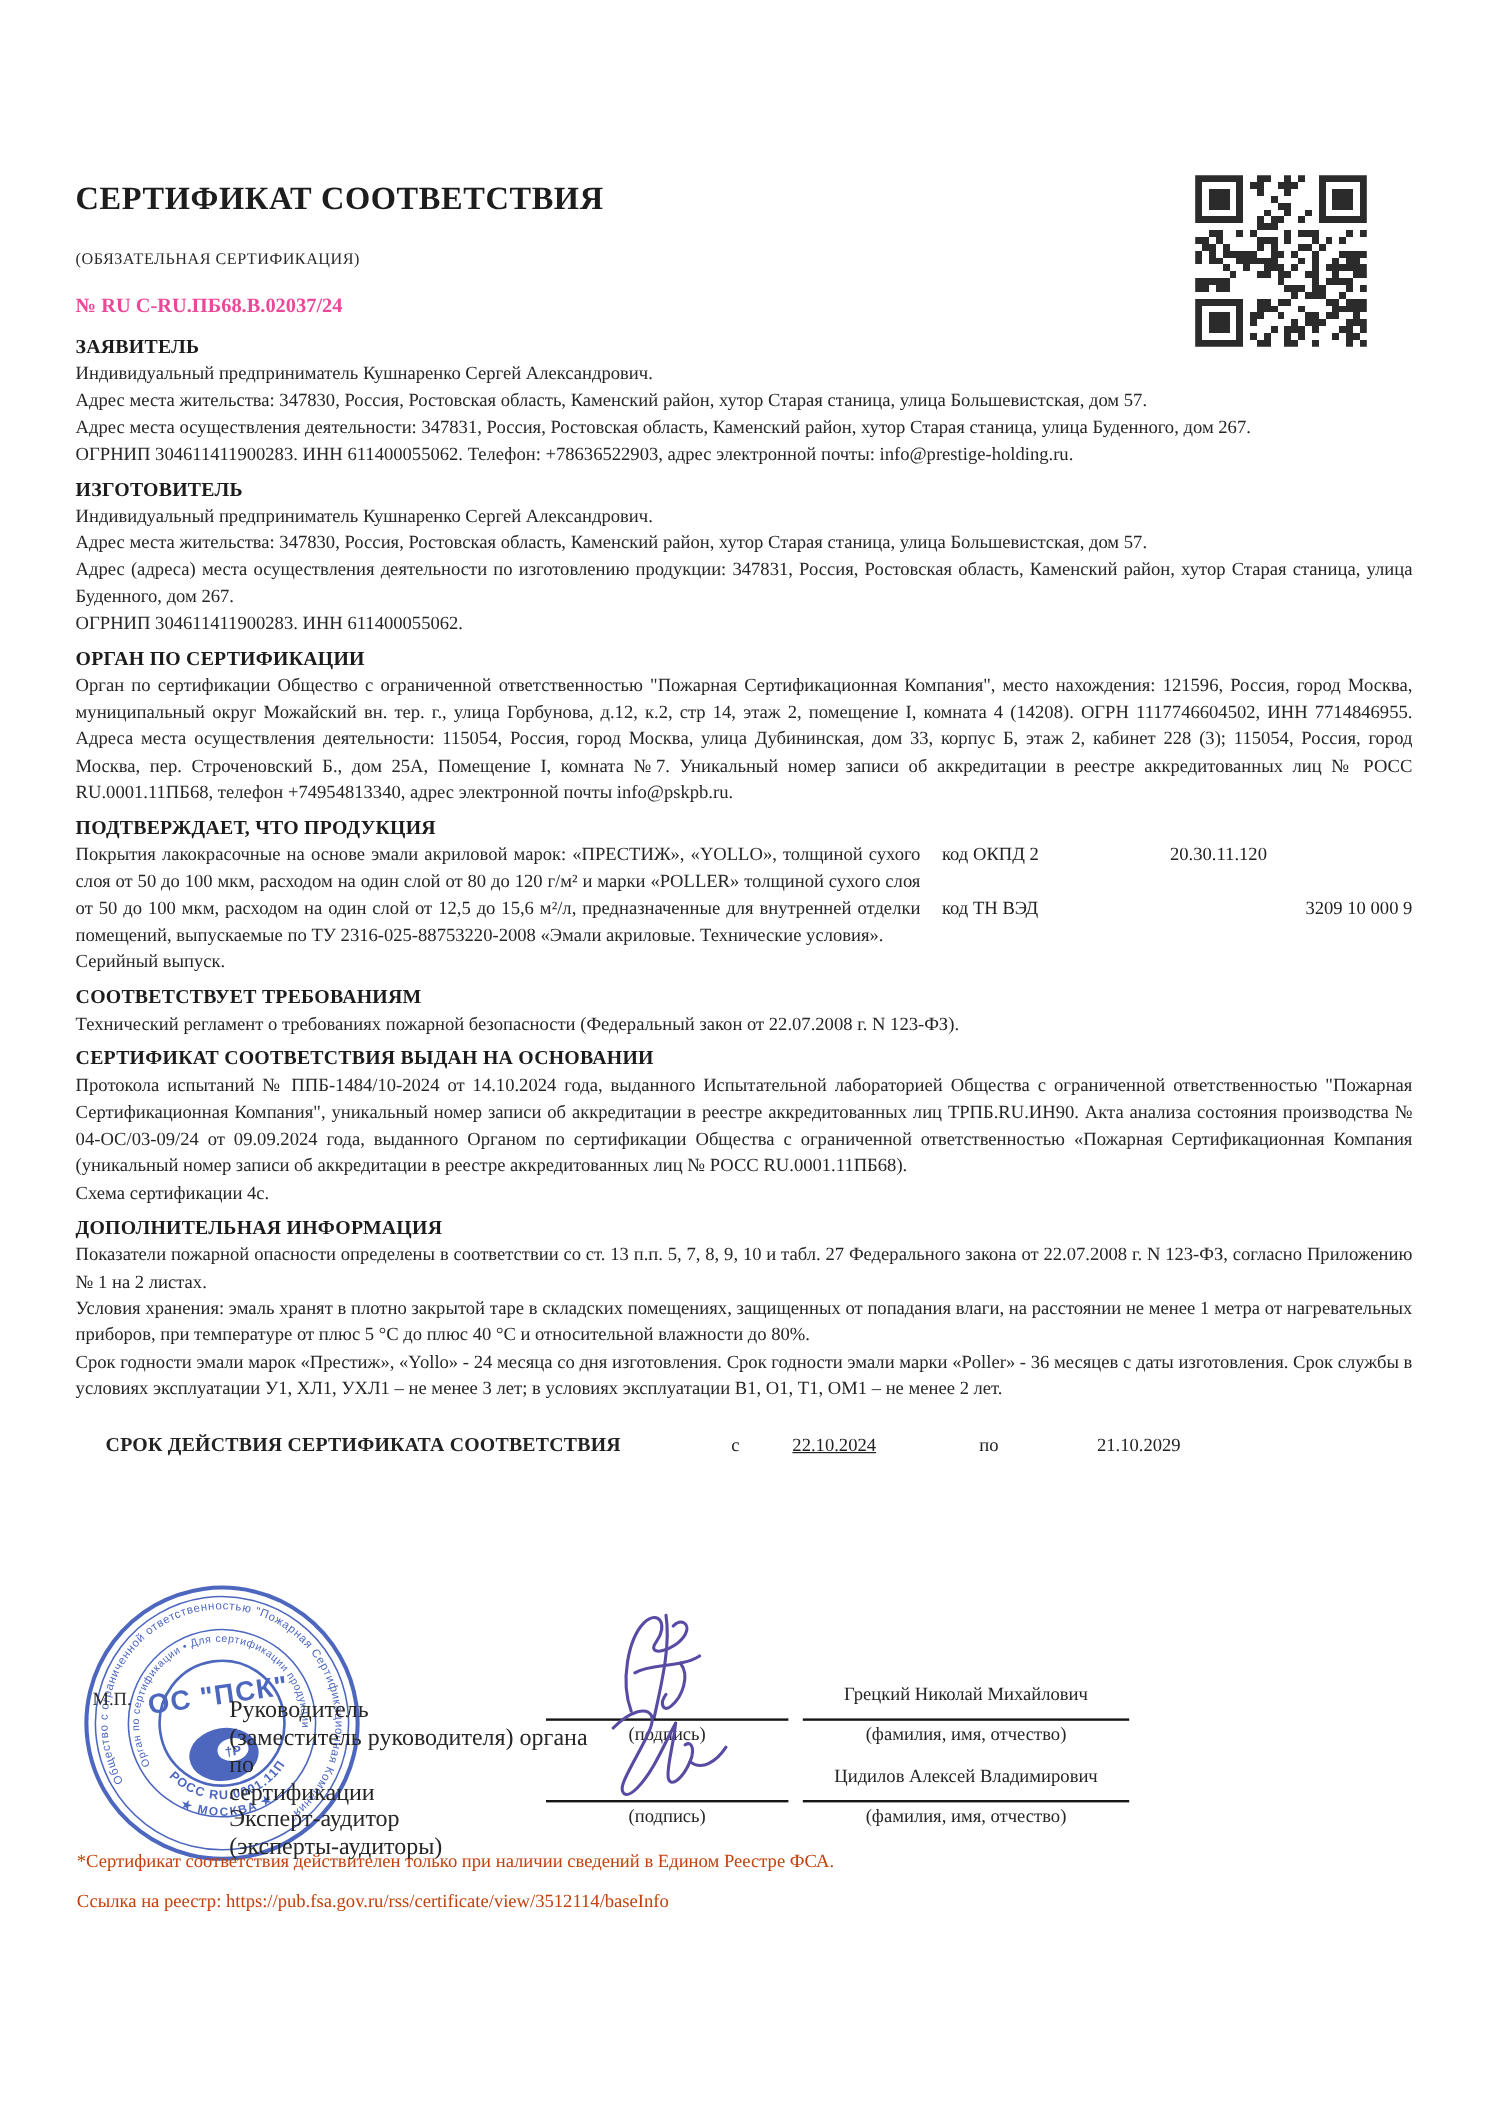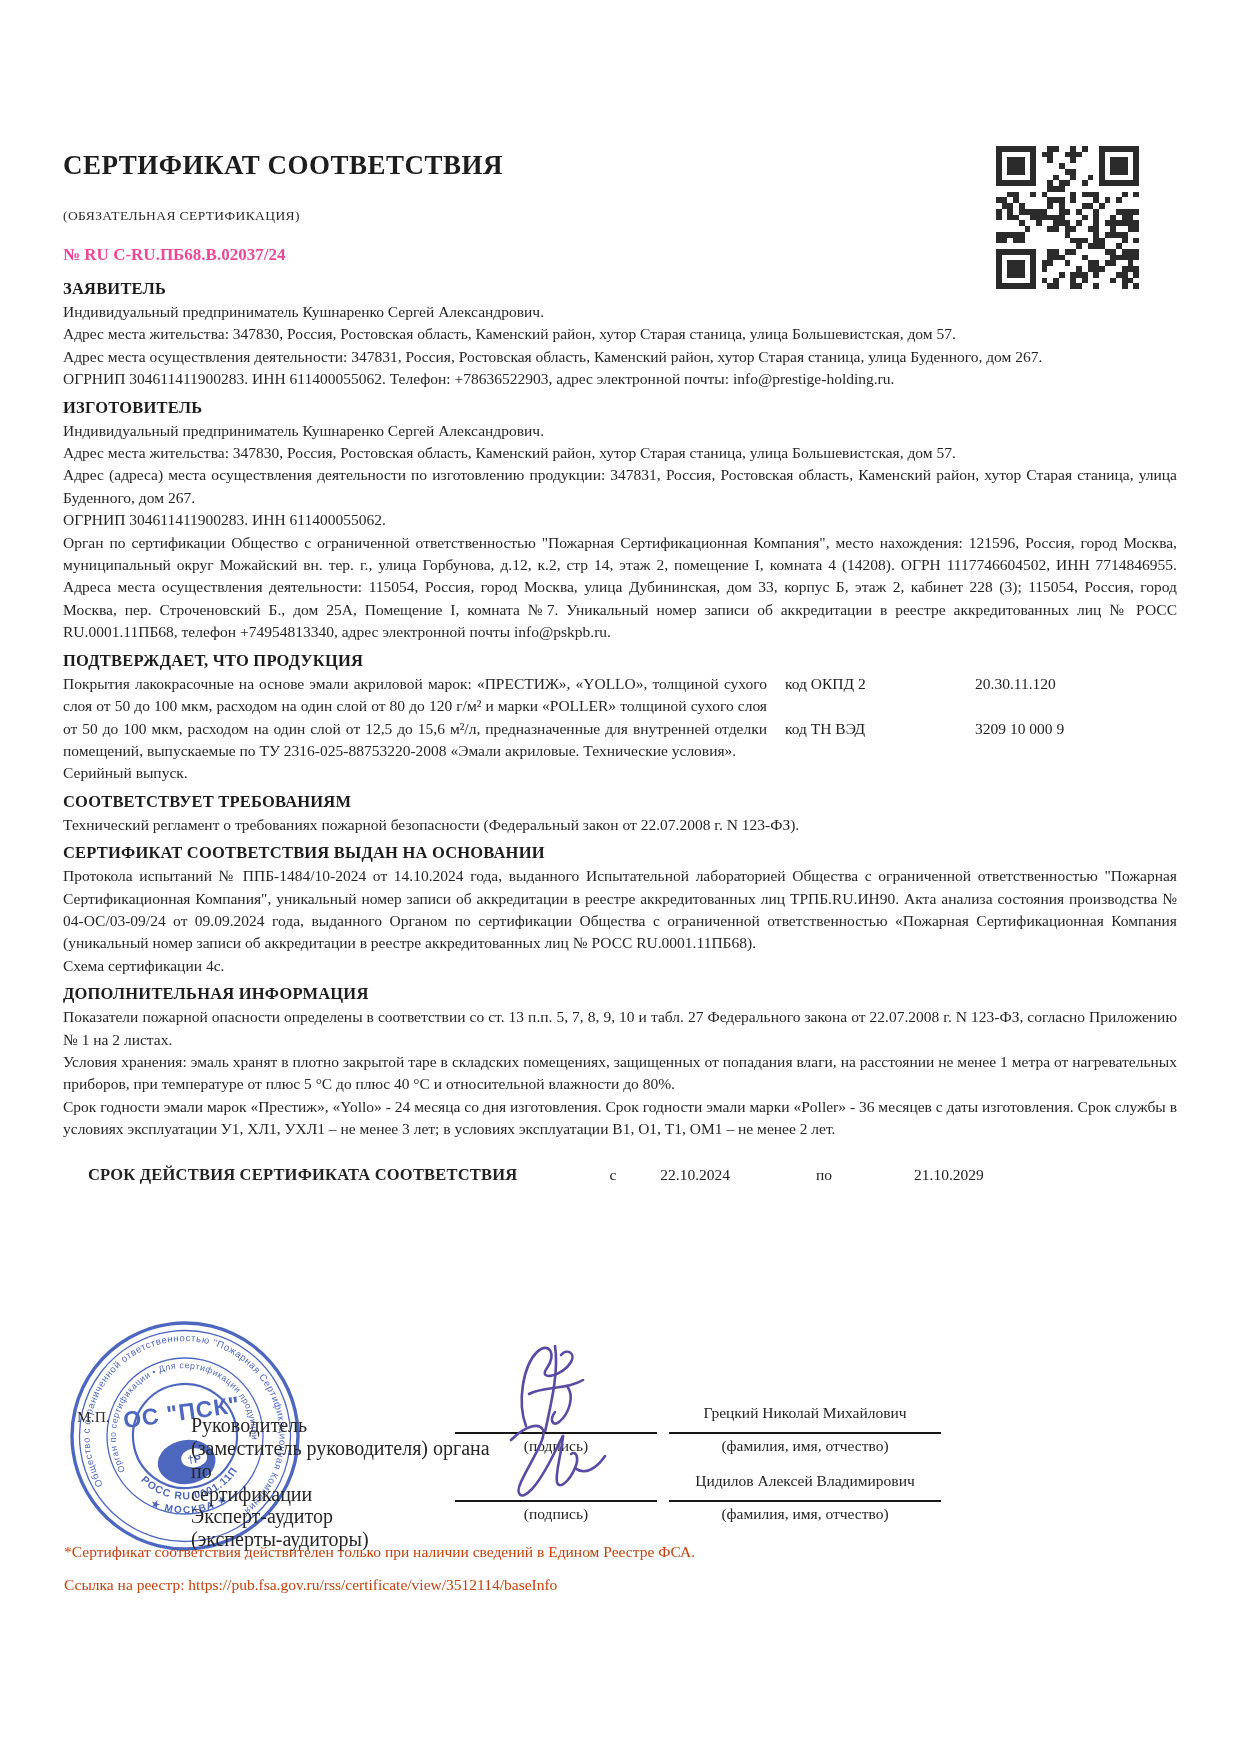--- a/index.html
+++ b/index.html
@@ -9,27 +9,27 @@
   .title-block{margin-top:150px;text-align:left;}
   .doc-title{font-size:27px;font-weight:bold;letter-spacing:.5px;color:#1d1d1d;}
   .doc-subtitle{margin-top:27px;font-size:13.5px;letter-spacing:.4px;color:#2a2a2a;}
   .doc-number{margin-top:21px;font-size:17px;font-weight:bold;color:#ec4899;}
   .sec-h{font-size:16.5px;font-weight:bold;margin:7px 0 2px 0;letter-spacing:.2px;color:#1c1c1c;font-family:Liberation Serif, serif;}
   .para{margin:0;font-size:15.5px;line-height:22.4px;text-align:justify;color:#262626;}
   .product-flex{display:flex;align-items:flex-start;}
   .product-left{width:704px;flex:0 0 704px;}
   .codes{flex:1;padding-left:18px;}
   .code-row{display:flex;font-size:15.5px;line-height:22.4px;}
-  .code-row + .code-row{margin-top:23px;}
+  .code-row + .code-row{margin-top:23px;justify-content:space-between;}
   .code-label{width:148px;}
   .code-value{padding-left:42px;}
   .validity{display:flex;align-items:baseline;margin-top:24px;font-size:15.5px;}
   .validity .v-head{font-size:16.5px;font-weight:bold;padding-left:25px;letter-spacing:.2px;}
   .validity .v-from-label{margin-left:92px;}
-  .validity .v-from{margin-left:44px;}
+  .validity .v-from{margin-left:44px;text-decoration:underline;}
   .validity .v-to-label{margin-left:86px;}
   .validity .v-to{margin-left:82px;}
   .sigblock{position:absolute;left:63px;top:1340px;width:1114px;height:414px;}
   .stamp-svg{position:absolute;left:2px;top:-24px;width:240px;height:240px;opacity:.85;}
   .mp-mark{position:absolute;left:14px;top:68px;font-size:15.5px;color:#2c2c2c;}
   .role{position:absolute;text-align:left;font-size:20px;line-height:23px;color:#262626;margin-top:48px;}
   .role-head{left:128px;top:26px;width:314px;}
   .role-expert{left:128px;top:117px;width:314px;}
   .sig-line{position:absolute;border-top:2.2px solid #161616;height:0;}
   .line-sign1{left:392px;top:92px;width:202px;}
@@ -274,20 +274,21 @@
 
     <div>
       <div class="sec-h">ИЗГОТОВИТЕЛЬ</div>
       <p class="para">Индивидуальный предприниматель Кушнаренко Сергей Александрович.</p>
       <p class="para">Адрес места жительства: 347830, Россия, Ростовская область, Каменский район, хутор Старая станица, улица Большевистская, дом 57.</p>
       <p class="para">Адрес (адреса) места осуществления деятельности по изготовлению продукции: 347831, Россия, Ростовская область, Каменский район, хутор Старая станица, улица Буденного, дом 267.</p>
       <p class="para">ОГРНИП 304611411900283. ИНН 611400055062.</p>
     </div>
 
     <div>
+      <div class="sec-h">ОРГАН ПО СЕРТИФИКАЦИИ</div>
       <p class="para">Орган по сертификации Общество с ограниченной ответственностью "Пожарная Сертификационная Компания", место нахождения: 121596, Россия, город Москва, муниципальный округ Можайский вн. тер. г., улица Горбунова, д.12, к.2, стр 14, этаж 2, помещение I, комната 4 (14208). ОГРН 1117746604502, ИНН 7714846955. Адреса места осуществления деятельности: 115054, Россия, город Москва, улица Дубининская, дом 33, корпус Б, этаж 2, кабинет 228 (3); 115054, Россия, город Москва, пер. Строченовский Б., дом 25А, Помещение I, комната №7. Уникальный номер записи об аккредитации в реестре аккредитованных лиц № РОСС RU.0001.11ПБ68, телефон +74954813340, адрес электронной почты info@pskpb.ru.</p>
     </div>
 
     <div>
       <div class="sec-h">ПОДТВЕРЖДАЕТ, ЧТО ПРОДУКЦИЯ</div>
       <div class="product-flex">
         <div class="product-left">
           <p class="para">Покрытия лакокрасочные на основе эмали акриловой марок: «ПРЕСТИЖ», «YOLLO», толщиной сухого слоя от 50 до 100 мкм, расходом на один слой от 80 до 120 г/м² и марки «POLLER» толщиной сухого слоя от 50 до 100 мкм, расходом на один слой от 12,5 до 15,6 м²/л, предназначенные для внутренней отделки помещений, выпускаемые по ТУ 2316-025-88753220-2008 «Эмали акриловые. Технические условия».</p>
           <p class="para">Серийный выпуск.</p>
         </div>

